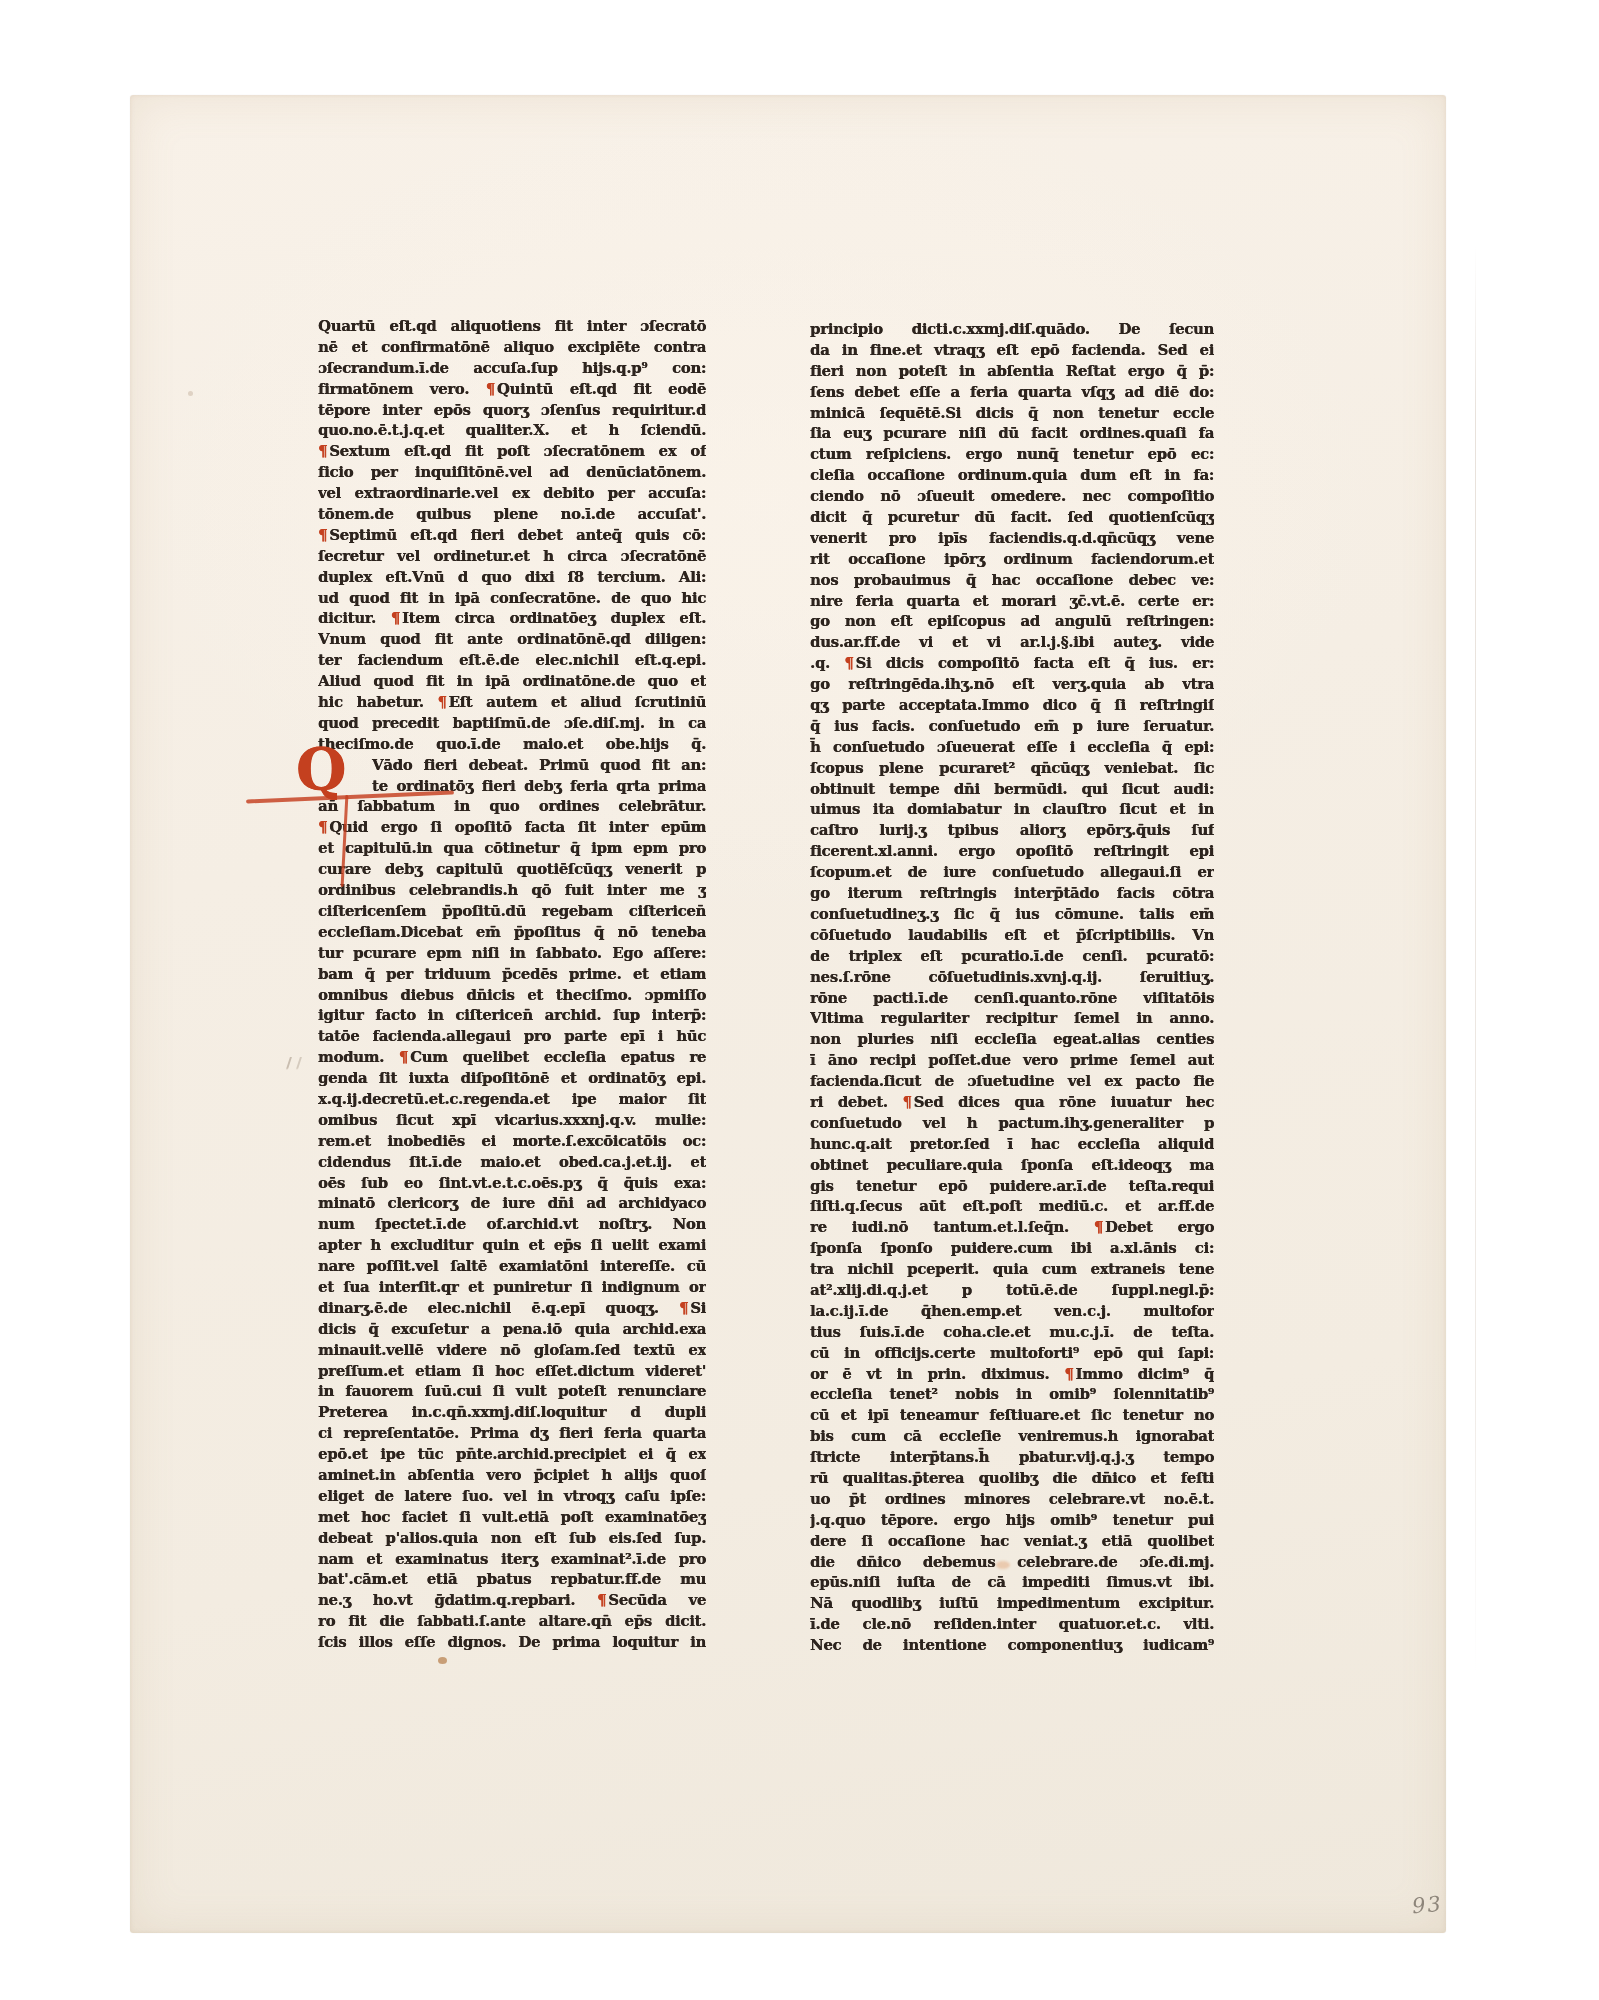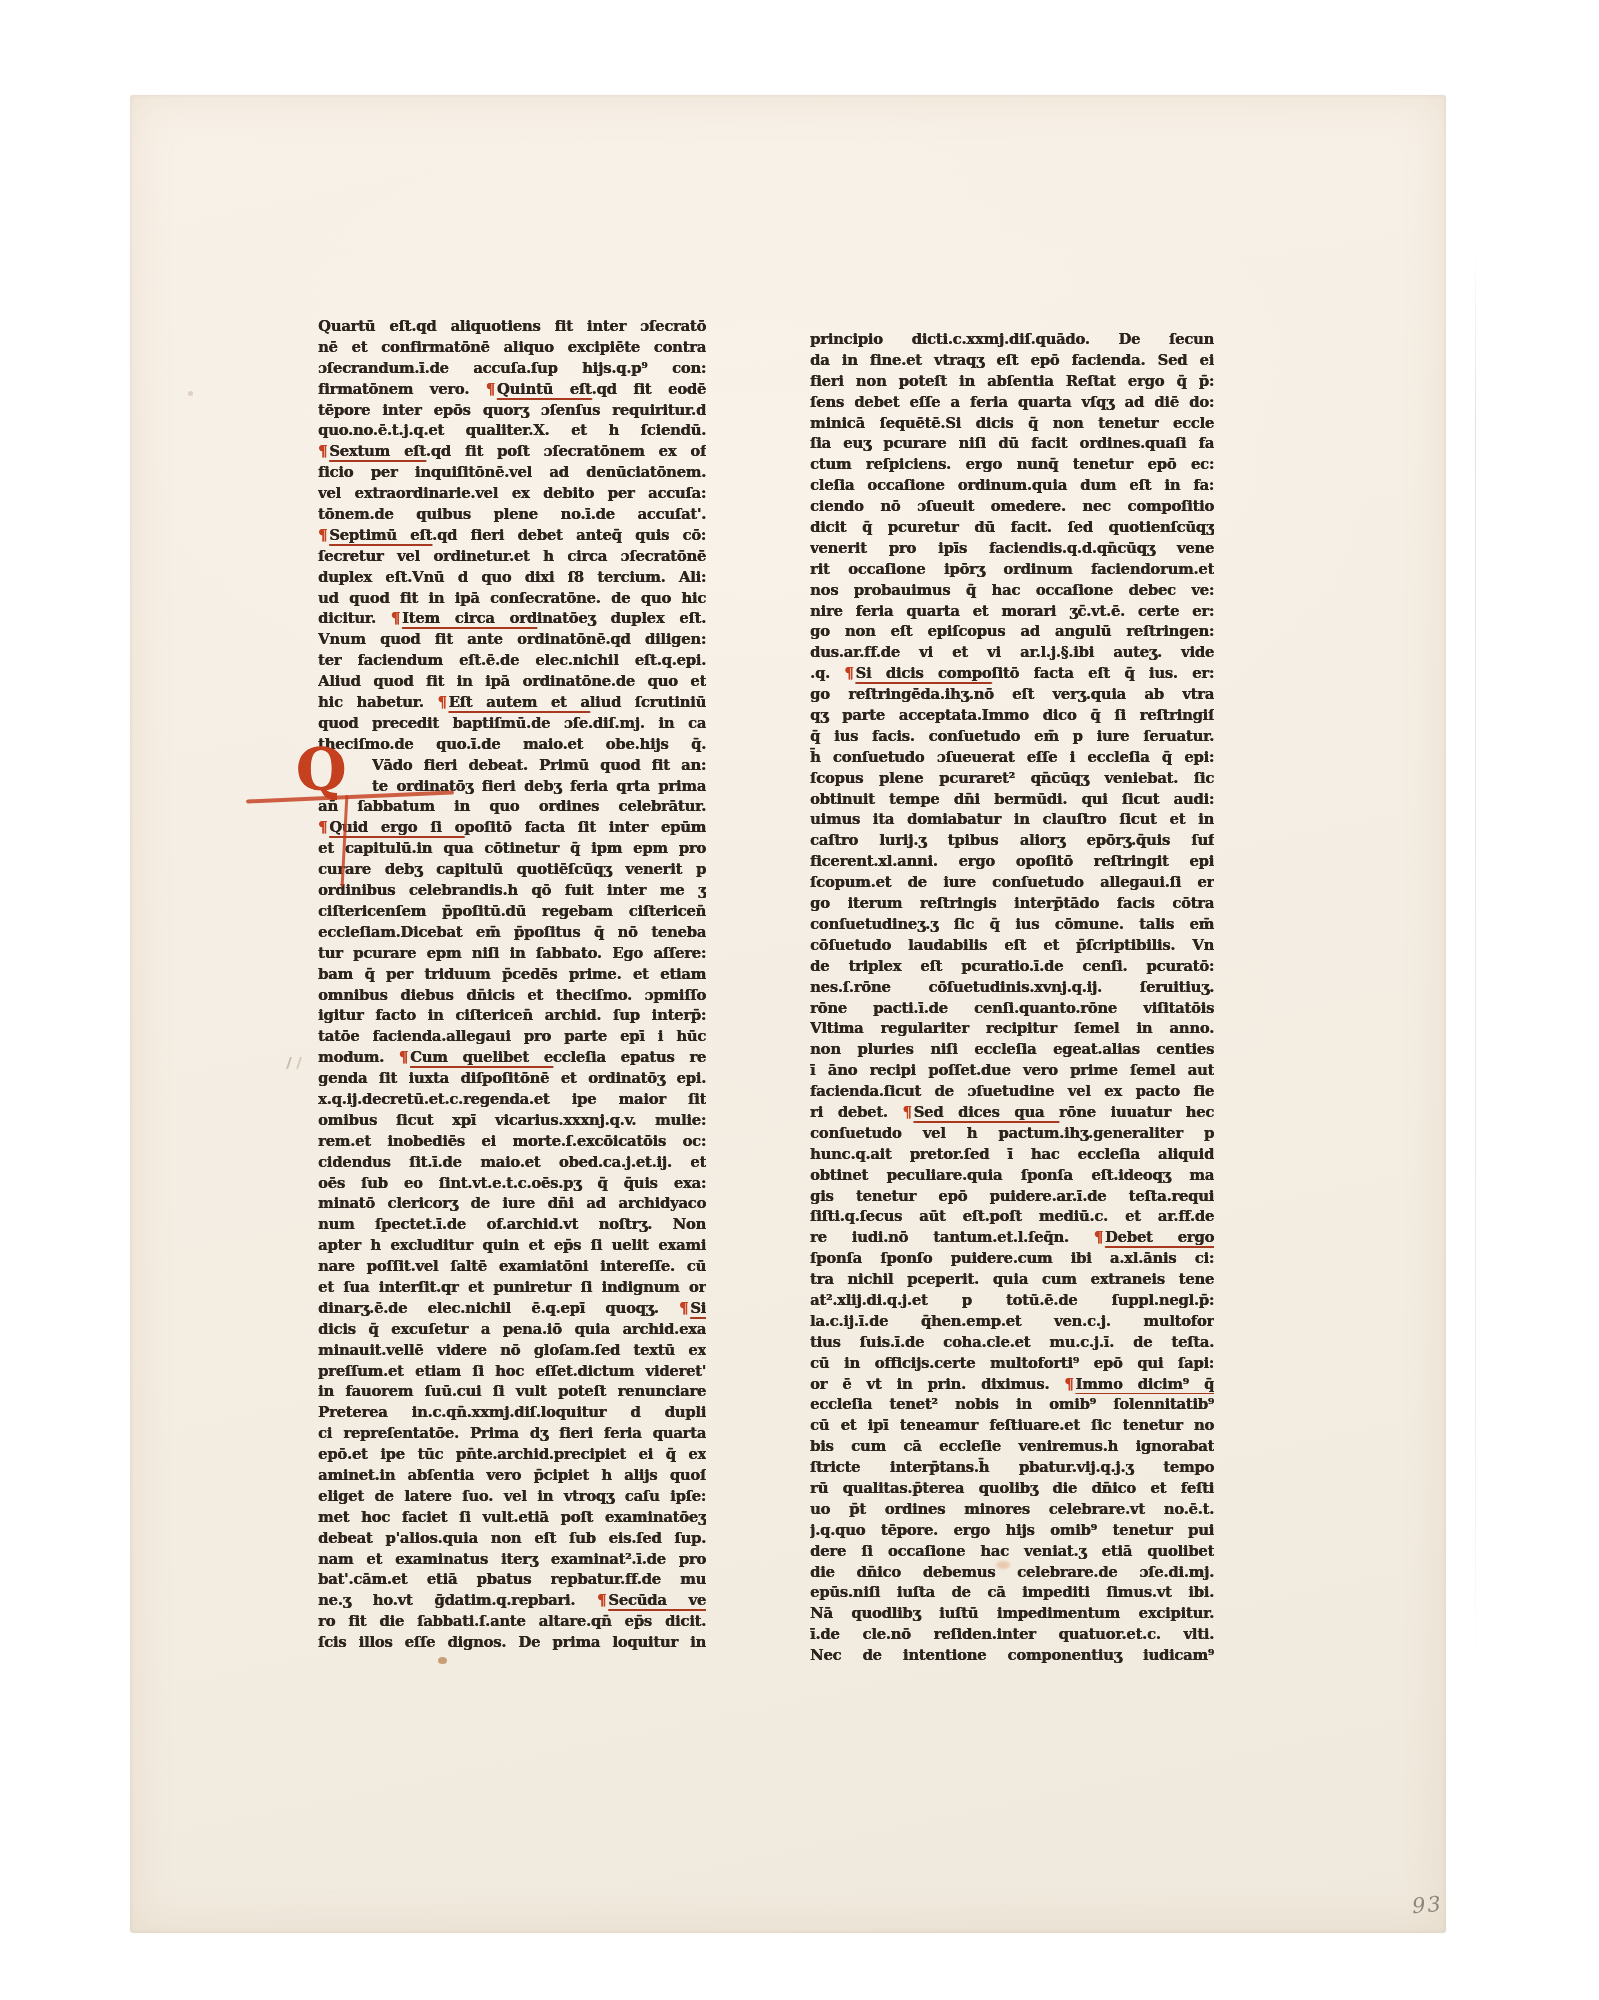--- a/index.html
+++ b/index.html
@@ -10,26 +10,26 @@
   .leaf{position:absolute;left:130px;top:67px;width:1316px;height:1838px;border-radius:3px;
         background:
           radial-gradient(ellipse 900px 600px at 48% 22%, rgba(252,245,236,.55), rgba(252,245,236,0) 70%),
           linear-gradient(168deg,#f8f1e8 0%,#f5eee4 38%,#f3ece1 72%,#efe8dc 100%);
         box-shadow: inset 0 0 46px rgba(178,148,108,.16), inset 0 0 5px rgba(160,130,95,.14),
                     0 0 1px rgba(0,0,0,.12); margin-top: 28px;}
 
   .column{position:absolute;color:#2d241e;font-weight:700;font-size:14.8px;line-height:20.9px;
           letter-spacing:-0.25px;word-spacing:-0.5px;text-shadow:0.35px 0 0 currentColor;}
   .col-left {left:188px;top:221px;width:388px;height:1340px;}
-  .col-right{left:680px;top:234px;width:404px;height:1340px;}
+  .col-right{left:680px;top:224px;width:404px;height:1340px;}
   .line{height:20.9px;overflow:hidden;text-align:justify;text-align-last:justify;}
   .line.indent{padding-left:54px;}
 
   .pilcrow{color:#c4401f;text-shadow:0.4px 0 0 #c4401f;padding-right:2px;}
-  .rubric{text-decoration:underline;text-decoration-color:rgba(199,62,30,.8);
+  .rubric{text-decoration-color:rgba(199,62,30,.8);
           text-decoration-thickness:2.5px;text-underline-offset:4px;}
 
   .drop-cap{position:absolute;left:160px;top:650px;width:62px;height:50px;color:#c4401f;
             font-weight:700;font-size:58px;line-height:50px;text-align:center;
             text-shadow:0.6px 0 0 #c4401f;}
   .swash{position:absolute;background:rgba(197,62,30,.82);border-radius:3px;}
   .swash-h{left:116px;top:700px;width:208px;height:3.5px;transform:rotate(-2.5deg);}
   .swash-v{left:213px;top:700px;width:3px;height:92px;transform:rotate(3deg);}
 
   .crease{position:absolute;left:1345px;top:150px;width:1px;height:1430px;

